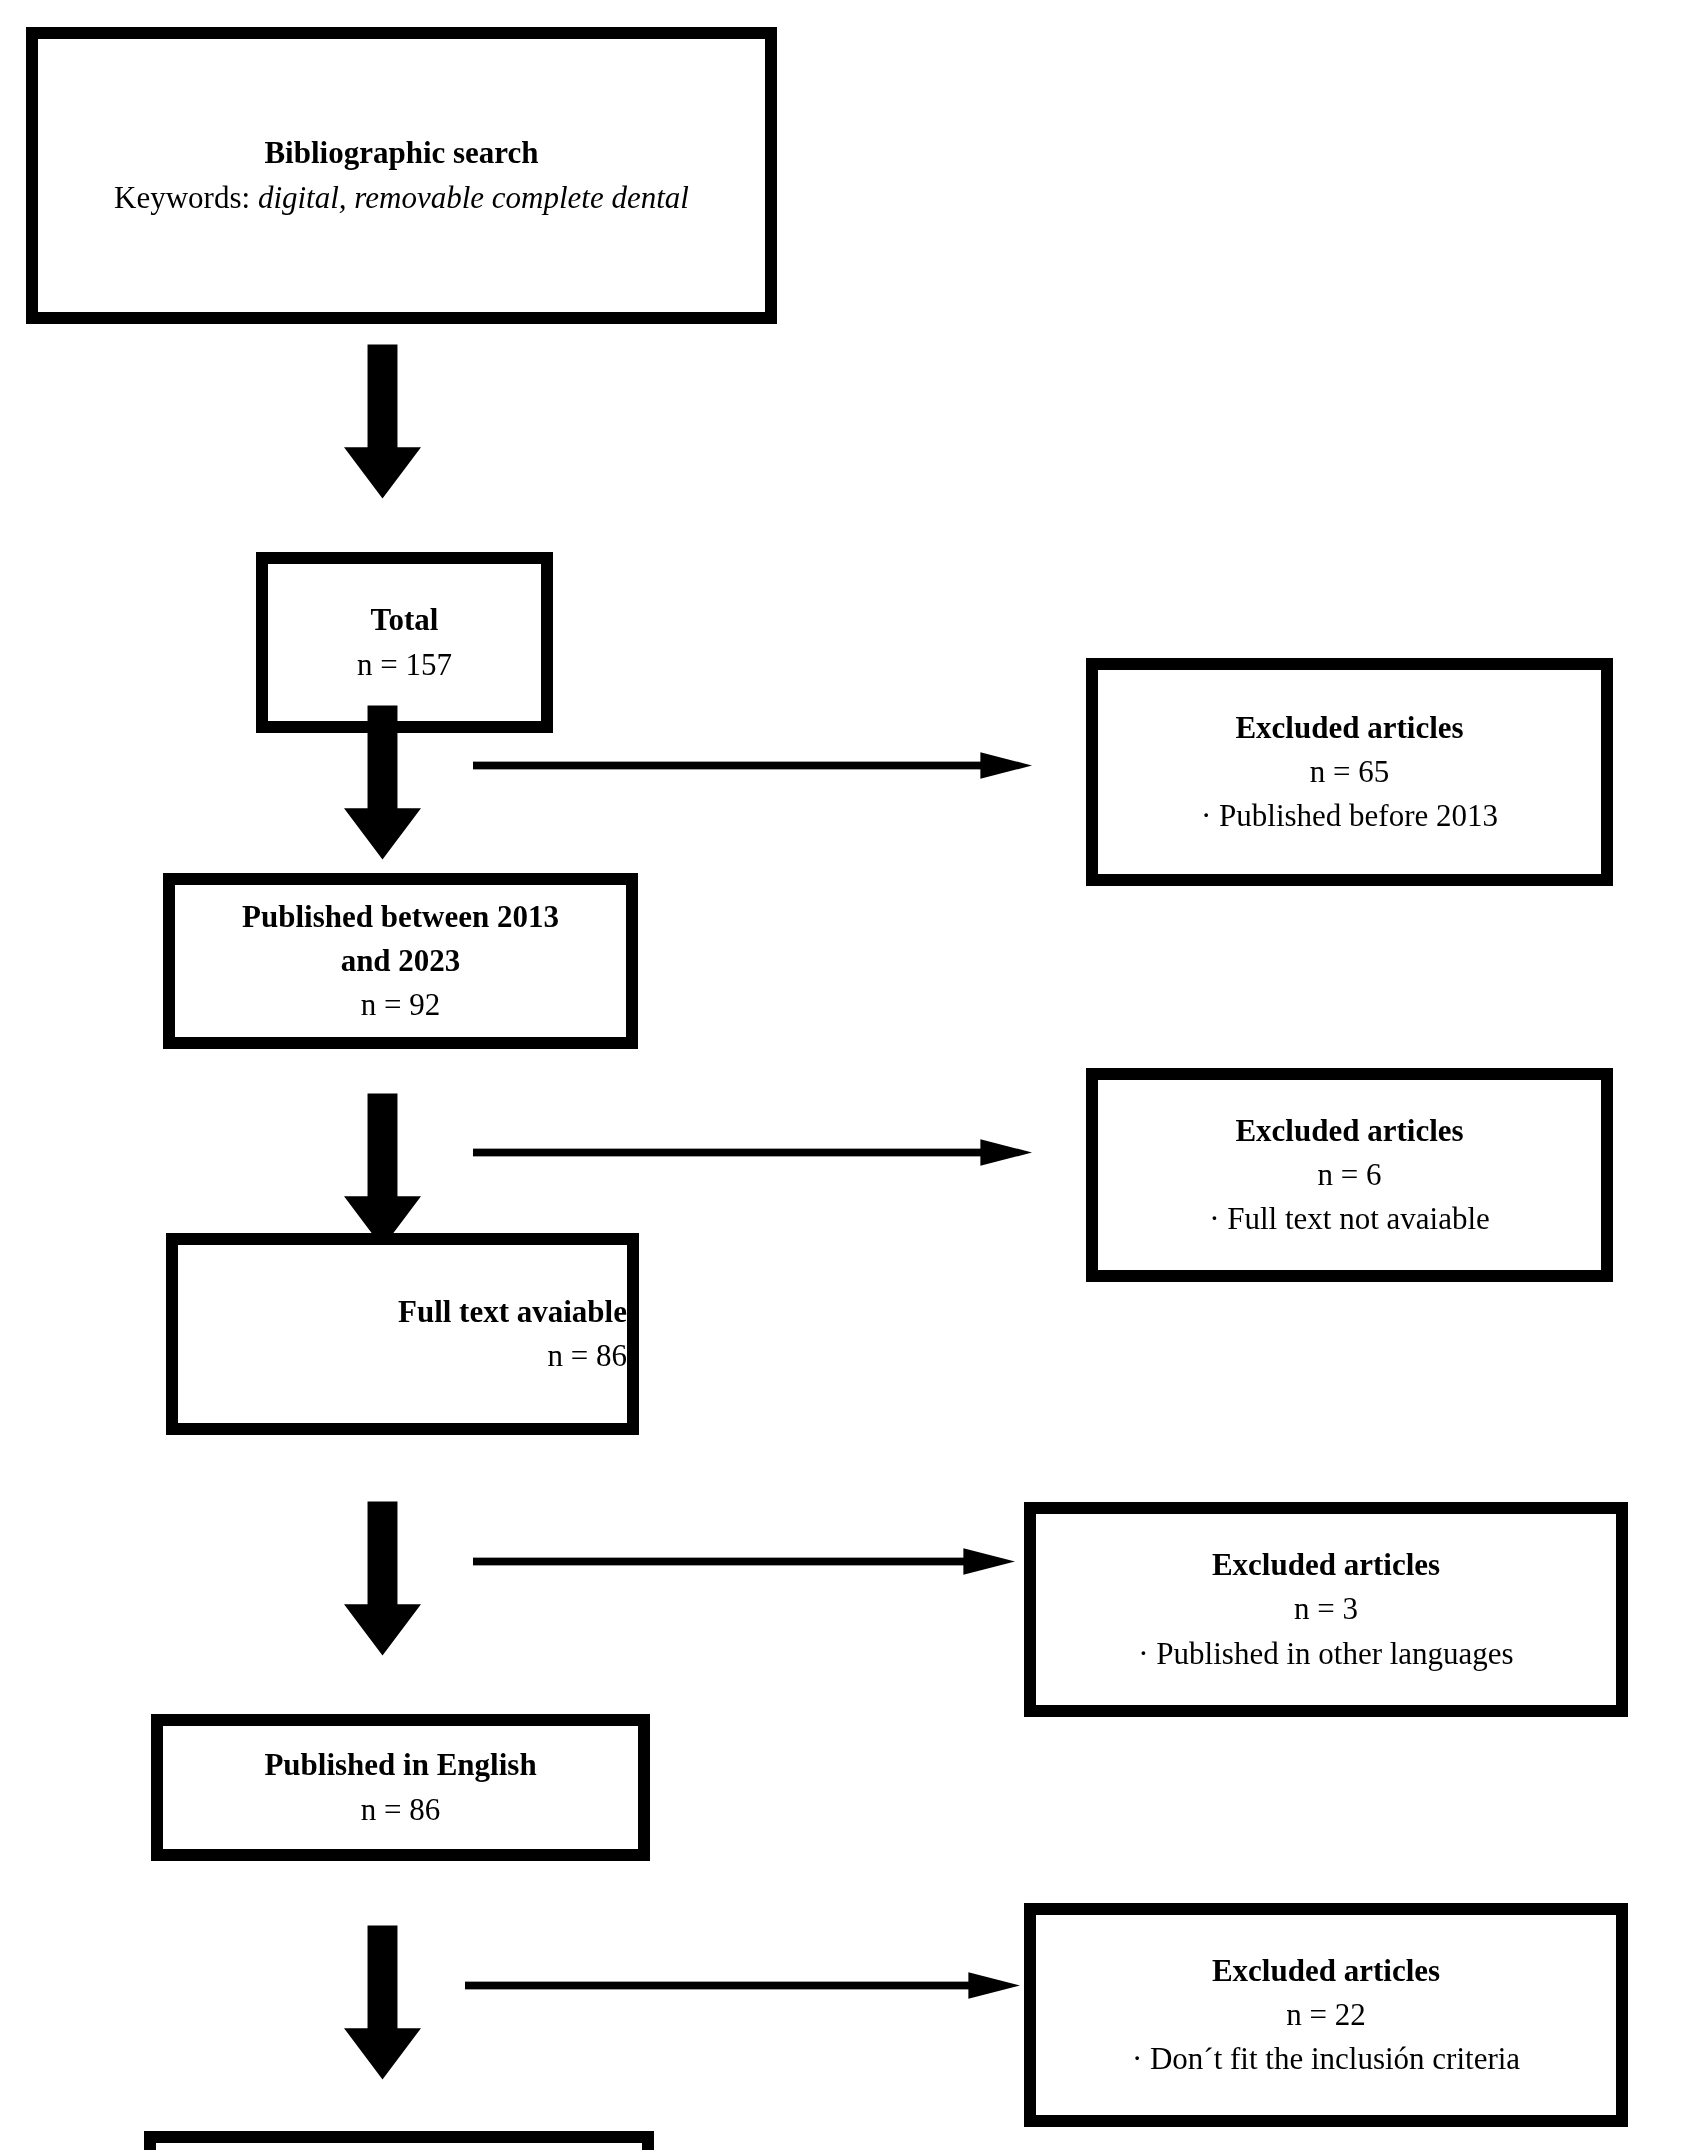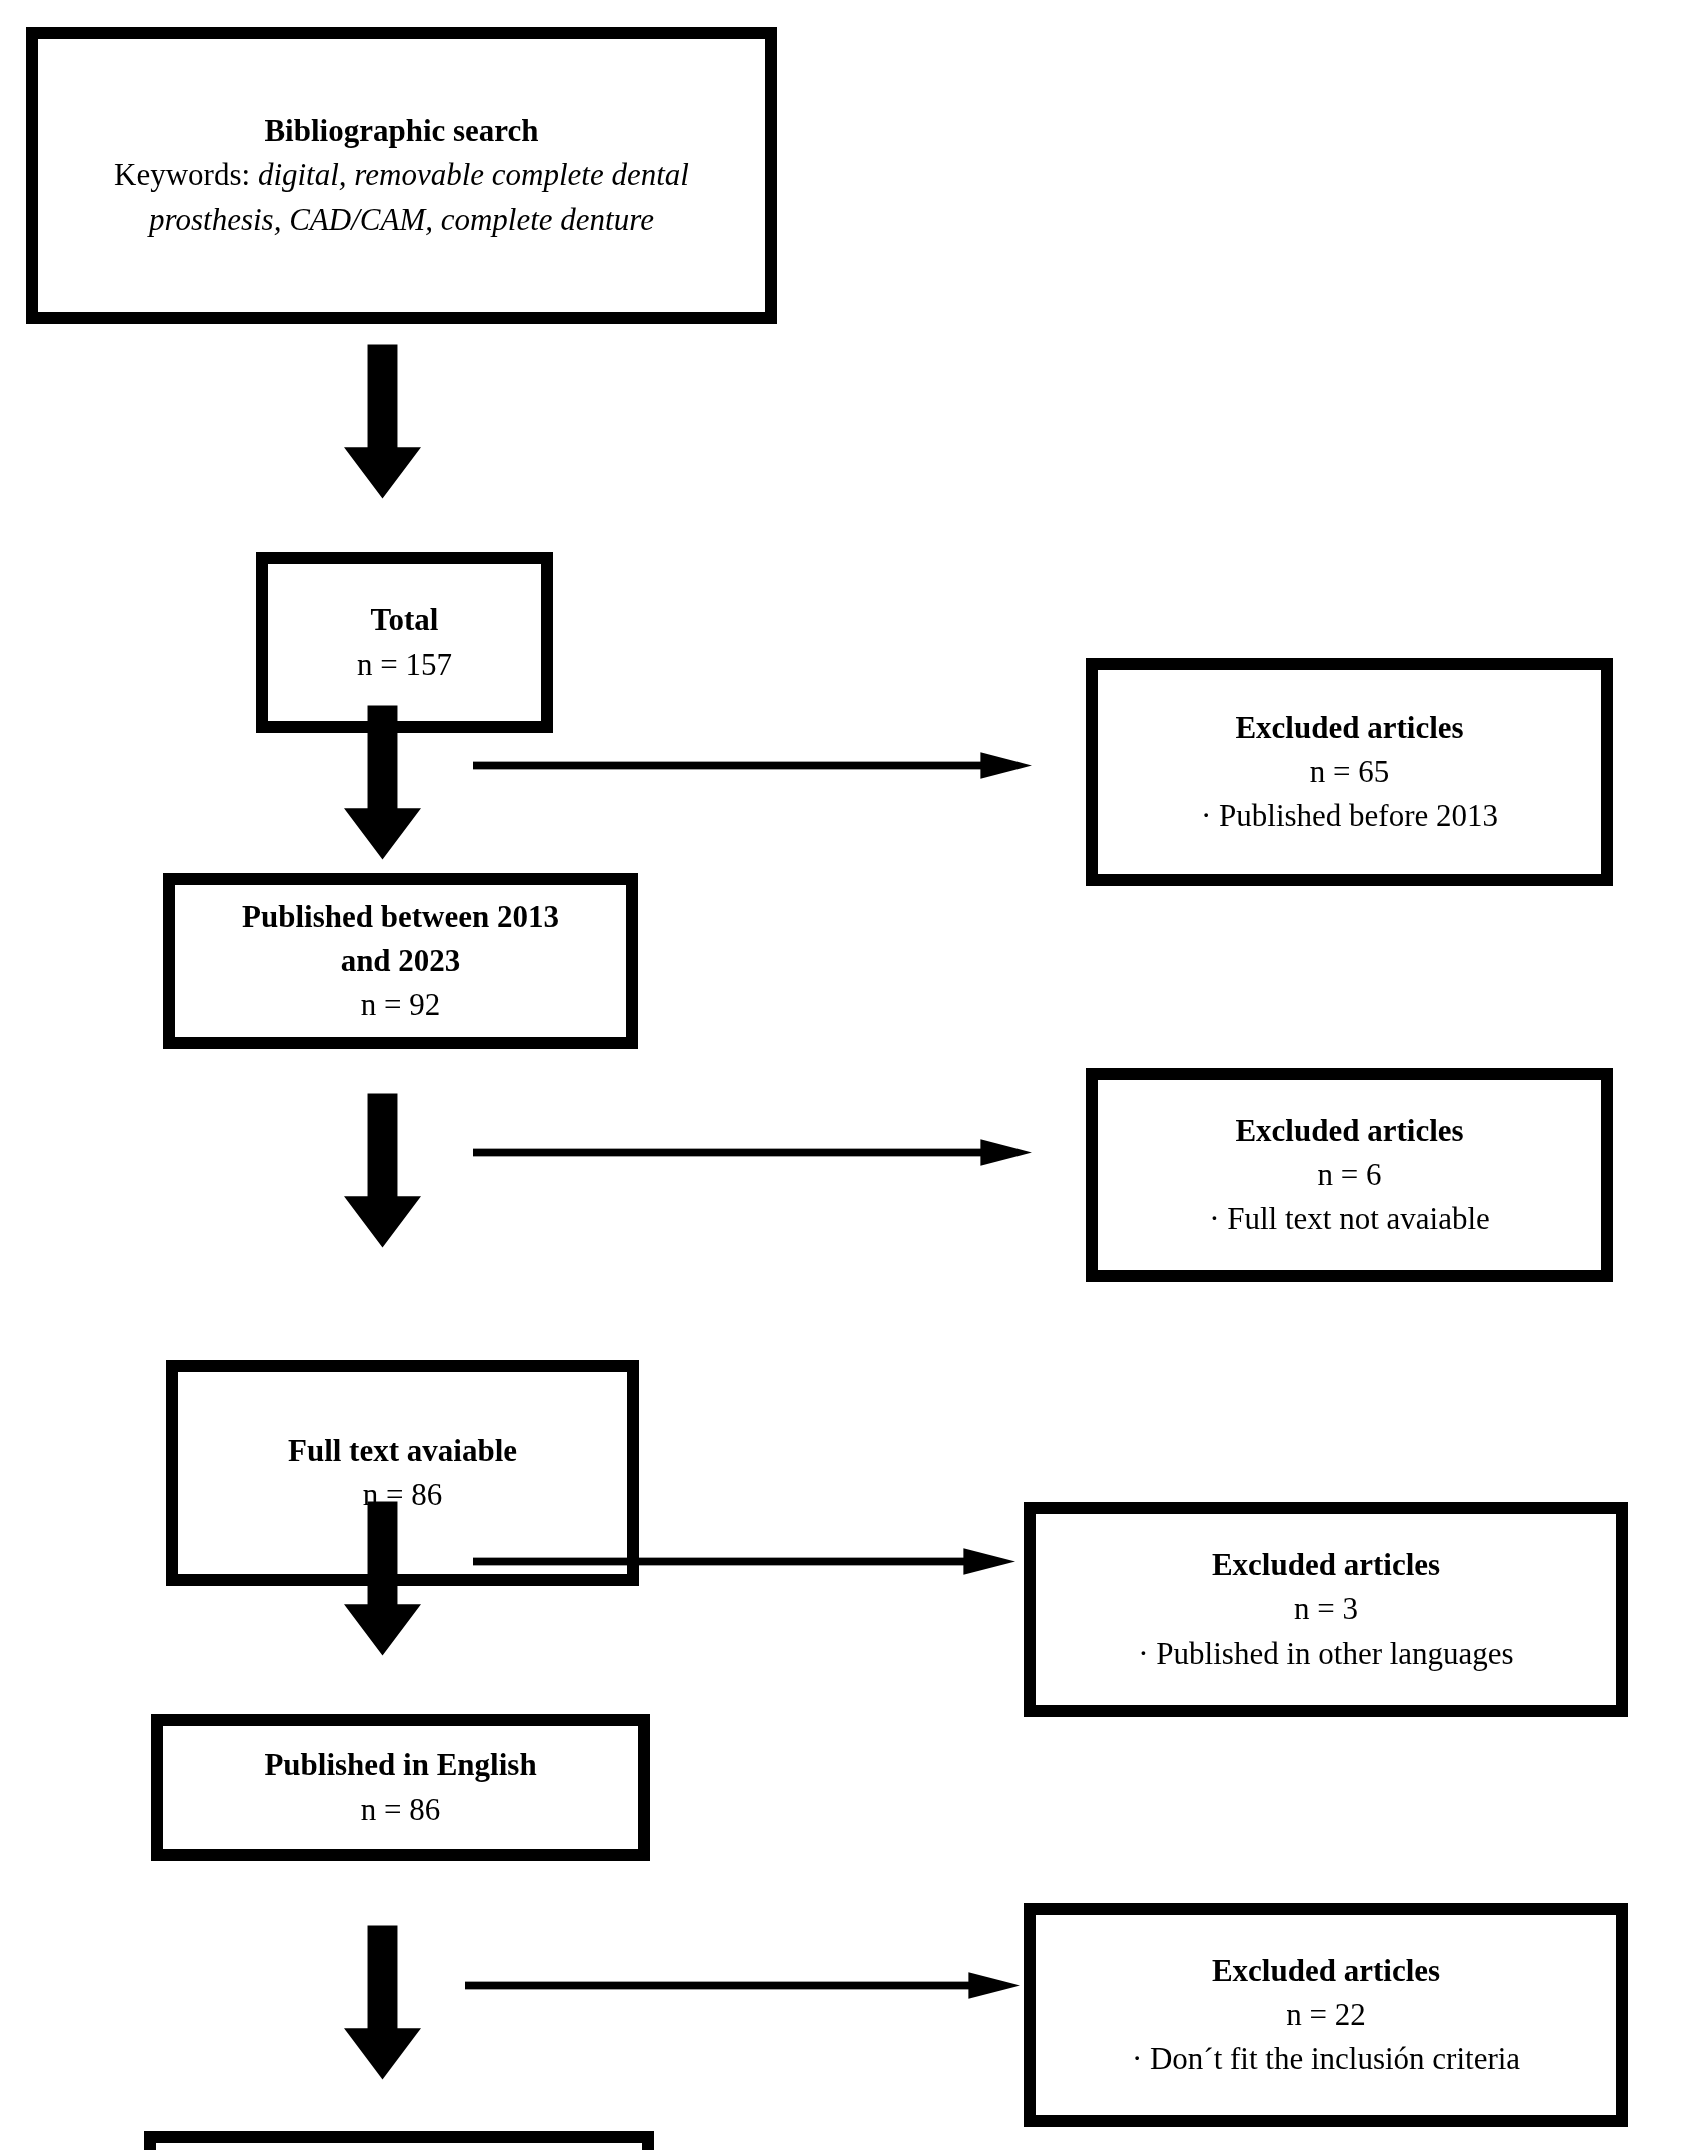--- a/index.html
+++ b/index.html
@@ -63,21 +63,20 @@
   }
 </style>
 </head>
 <body>
 
 <div id="canvas">
 
   <div class="flowbox box-search" style="left:26px; top:27px; width:751px; height:297px; padding:0 17px;">
     <span class="line bold">Bibliographic search</span>
     <span class="line"><span>Keywords:</span> <em>digital, removable complete dental</em></span>
-    <span class="line ital">prosthesis, CAD/CAM, complete denture</span>
   </div>
 
   <div class="down-arrow" style="left:344px; top:344px; width:77px; height:155px;">
     <svg width="77" height="155" viewBox="0 0 180 360">
       <polygon points="55,0 125,0 125,240 180,240 90,360 0,240 55,240" fill="#000000"></polygon>
     </svg>
   </div>
 
   <div class="flowbox box-stage" style="left:256px; top:512px; width:297px; height:181px;margin-top:40px;">
     <span class="line bold">Total</span>
@@ -121,21 +120,21 @@
       <polygon points="1180,14 1300,45 1180,76" fill="#000000"></polygon>
     </svg>
   </div>
 
   <div class="flowbox box-excluded" style="left:1086px; top:1068px; width:527px; height:214px;">
     <span class="line bold">Excluded articles</span>
     <span class="line">n = 6</span>
     <span class="line">· Full text not avaiable</span>
   </div>
 
-  <div class="flowbox box-stage" style="left:166px; top:1360px; width:473px; height:226px;">
+  <div class="flowbox box-stage" style="left:166px; top:1233px; width:473px; height:202px;text-align:right;">
     <span class="line bold">Full text avaiable</span>
     <span class="line">n = 86</span>
   </div>
 
   <div class="down-arrow" style="left:344px; top:1501px; width:77px; height:155px;">
     <svg width="77" height="155" viewBox="0 0 180 360">
       <polygon points="55,0 125,0 125,240 180,240 90,360 0,240 55,240" fill="#000000"></polygon>
     </svg>
   </div>
 

